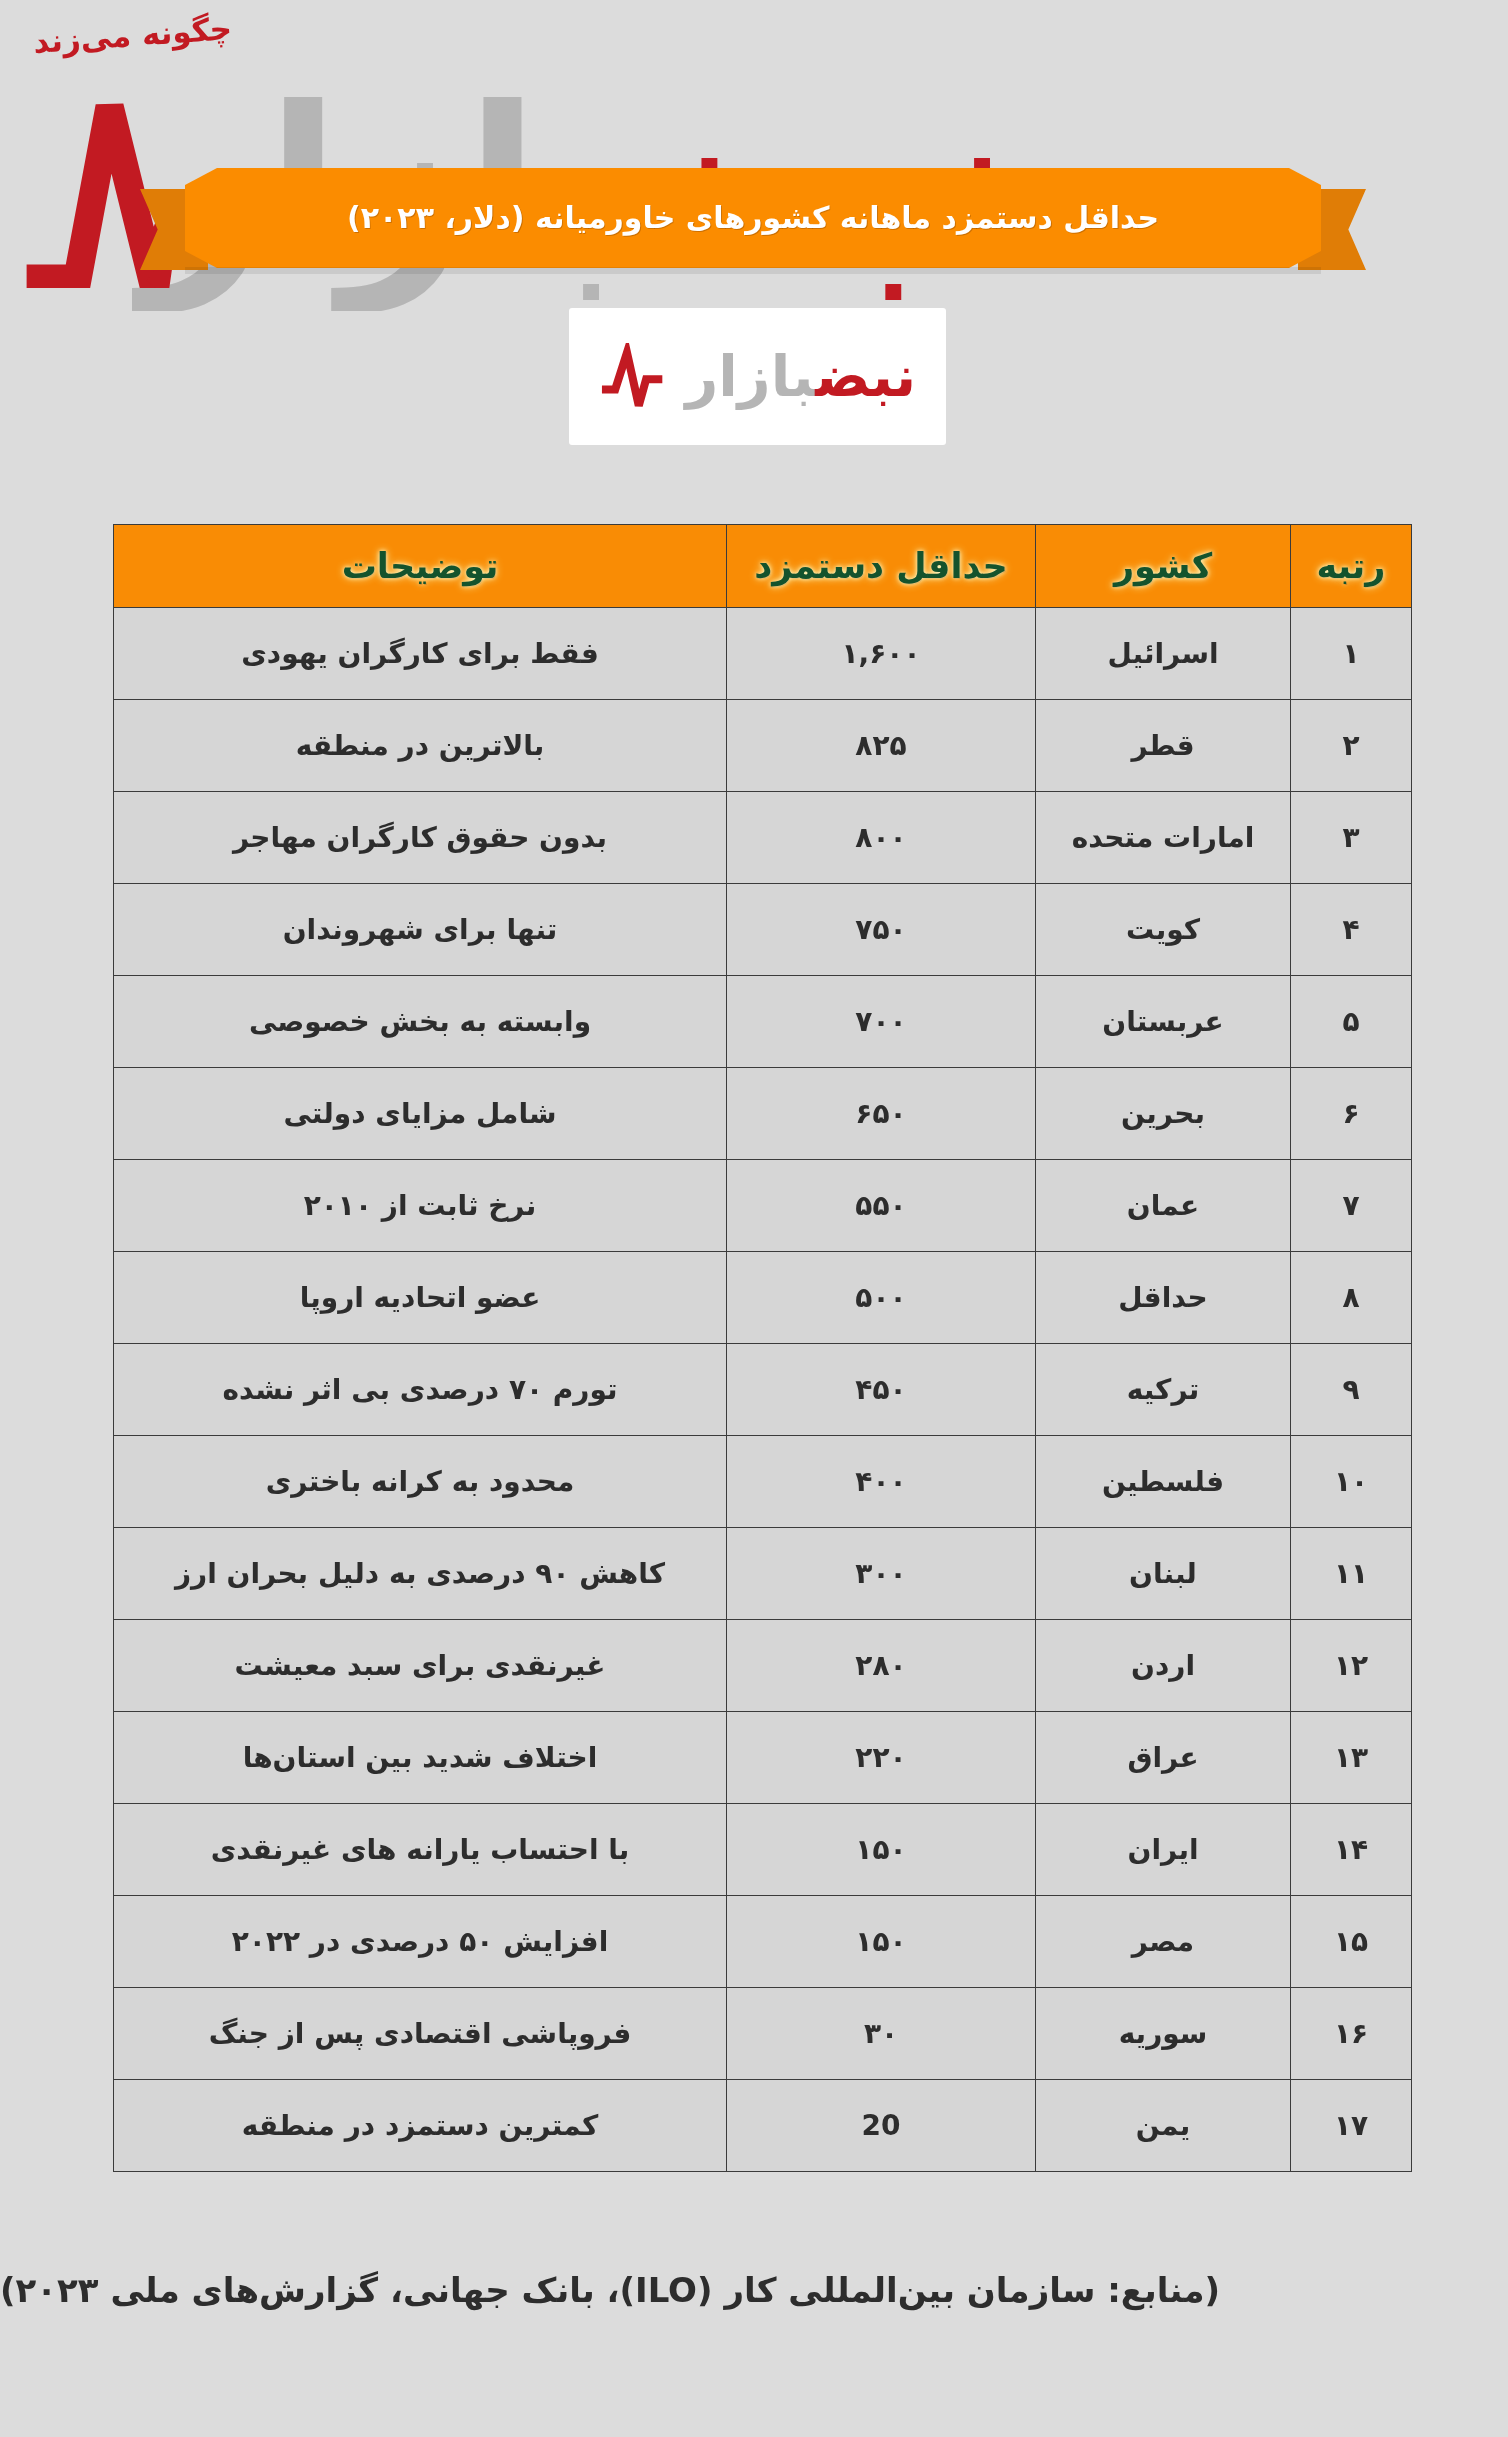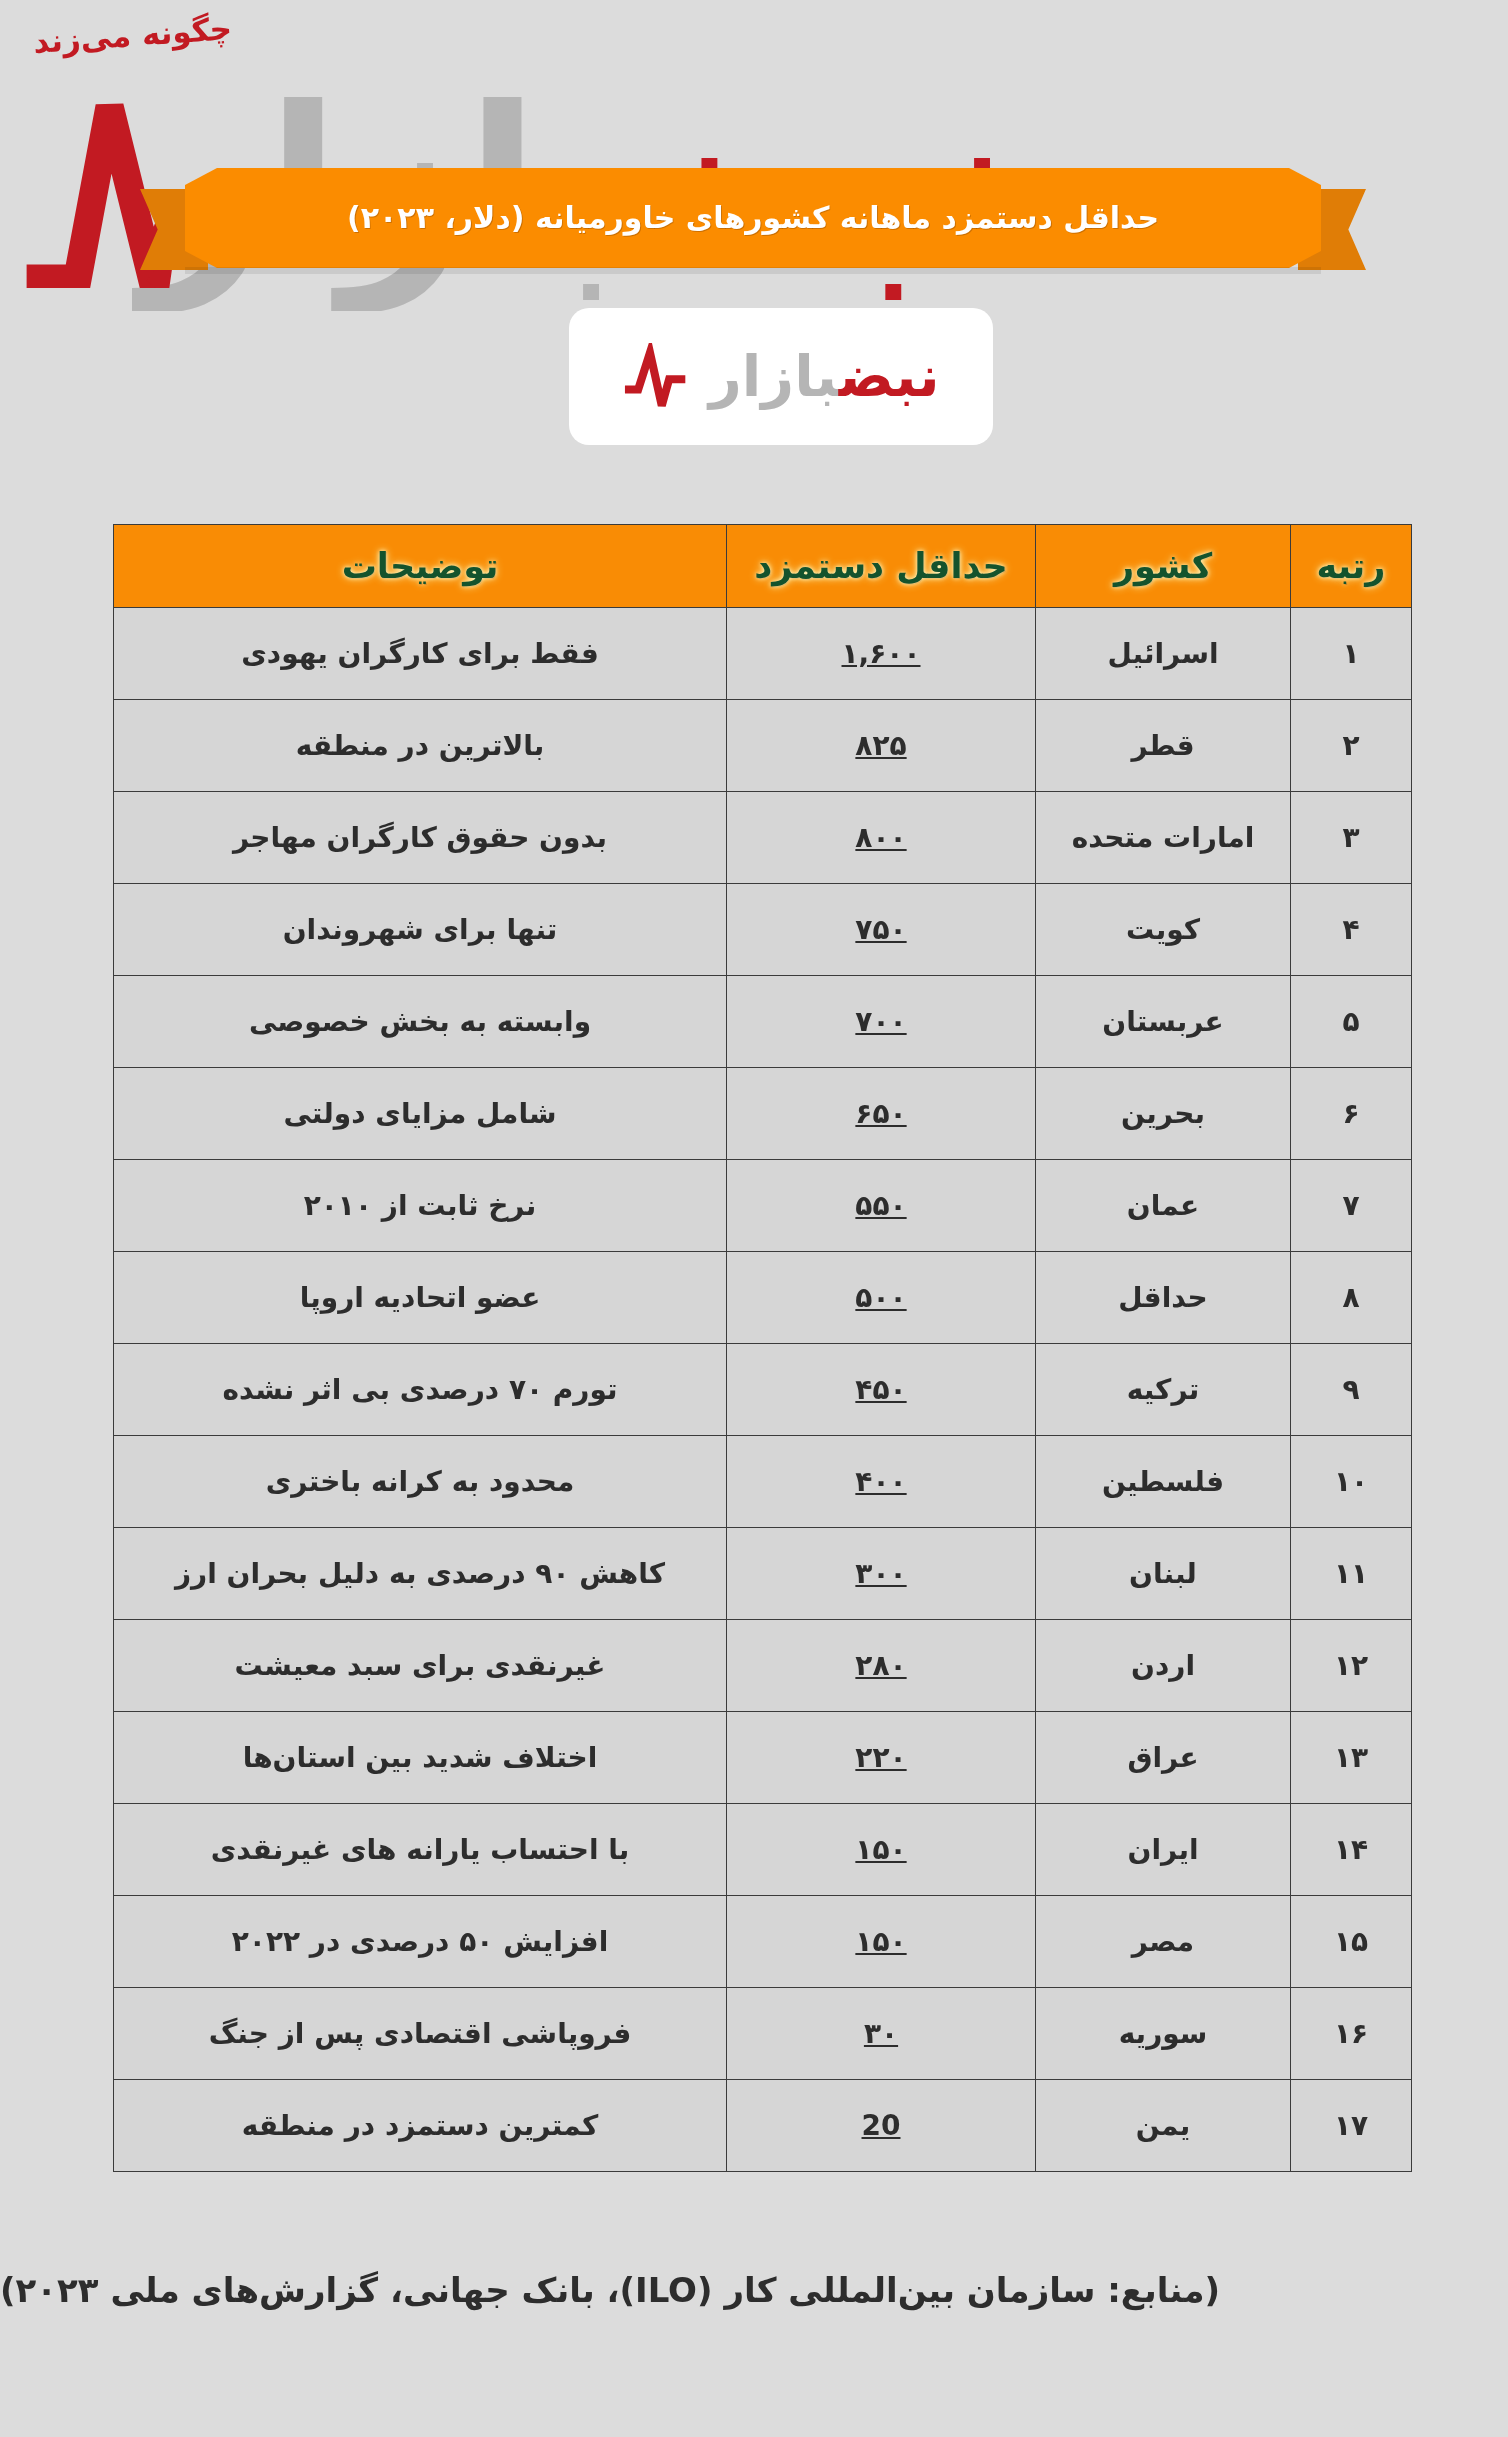--- a/index.html
+++ b/index.html
@@ -108,24 +108,24 @@
     height: 7.5px;
     background: rgba(0,0,0,.08);
     pointer-events: none;
   }
 
   
   .logo-card {
     position: absolute;
     top: 308px;
     left: 569px;
-    width: 424px;
+    width: 377px;
     height: 137px;
     background: #ffffff;
-    border-radius: 20px;
+    border-radius: 3px;
     display: flex;
     align-items: center;
     justify-content: center;
     gap: 5.7px;
     direction: rtl;
   }
   .logo-card-text {
     font-size: 57px;
     font-weight: bold;
     color: #b5b5b5;
@@ -168,21 +168,21 @@
   }
   table.mw tbody td {
     height: 92px;
     background: #d6d6d6;
     color: #2d2d2d;
     font-size: 28px;
     font-weight: bold;
     padding: 0 13px;
   }
   td.c-rank  { font-size: 28px; }
-  td.c-wage  { font-size: 29px; text-decoration: underline; }
+  td.c-wage  { font-size: 29px; }
   col.w-rank { width: 121px; }
   col.w-country { width: 255px; }
   col.w-wage { width: 309px; }
   col.w-note { width: auto; }
 
   
   .source-line {
     position: absolute;
     top: 2270px;
     left: 0;

